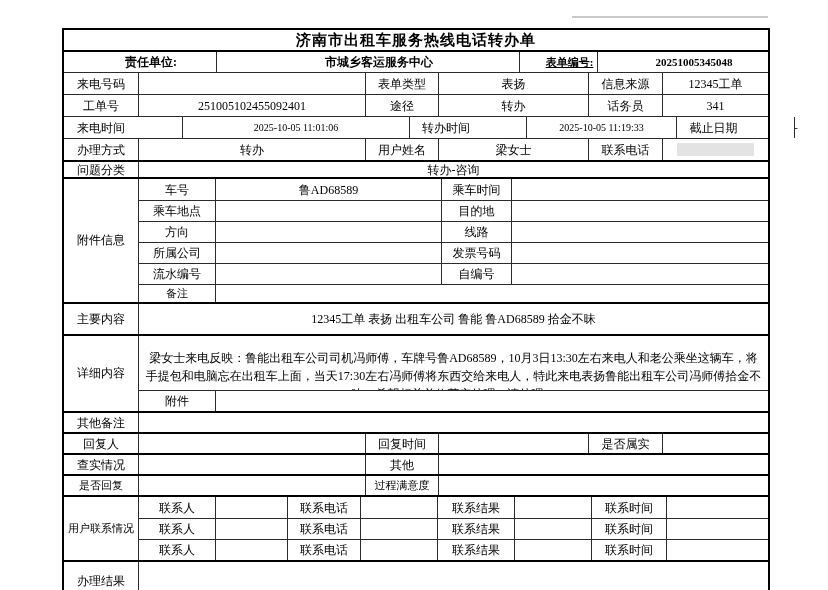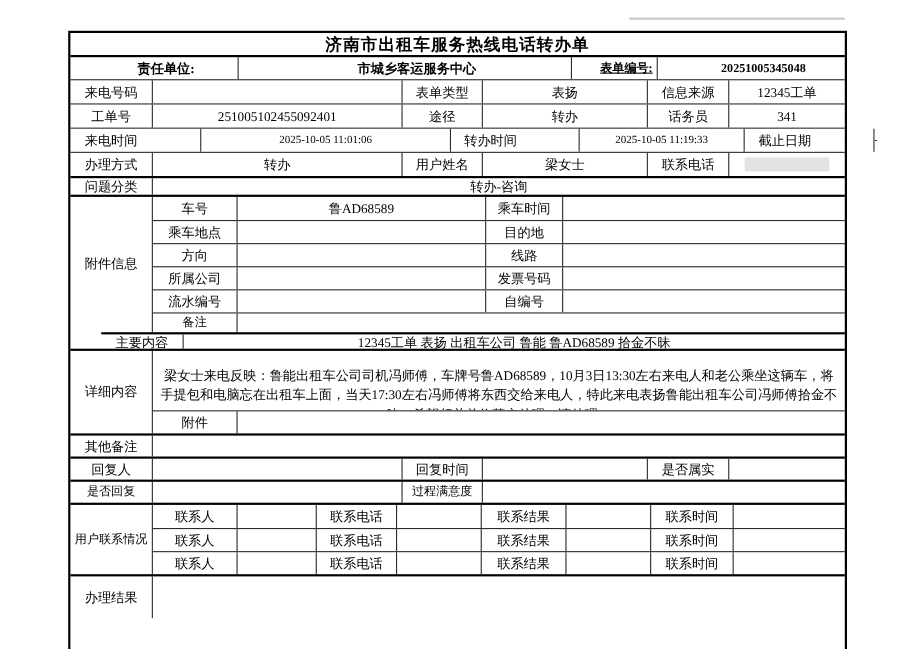--- a/index.html
+++ b/index.html
@@ -22,21 +22,21 @@
     padding:0 2px;
   }
   .cell.nb{border-left:none;}
   
   .w-l1{flex:0 0 74px;} .w-v1{flex:0 0 227px;} .w-l2{flex:0 0 73px;}
   .w-v2{flex:0 0 150px;} .w-l3{flex:0 0 74px;} .w-last{flex:1 1 auto;}
   
   .w-ul{flex:0 0 152px;} .w-uv{flex:0 0 303px;} .w-un{flex:0 0 78px;text-decoration:underline;}
   
   .h20{height:20px;} .h22{height:22px;} .h17{height:17px;} .h21{height:21px;}
-  .h18{height:15px;margin-left:28px;} .h13{height:18px;} .h40{height:40px;}
+  .h18{height:32px;} .h13{height:18px;} .h40{height:40px;}
   .title-row{justify-content:center;align-items:center;display:flex;}
   .title{
     font-family:Liberation Sans, sans-serif;
     font-weight:bold;font-size:15px;letter-spacing:1px;
   }
   .bold{font-weight:bold;padding-left:24px;}
   .sm{font-size:10px;margin-left:44px;}
   .md{font-size:11px;}
   
   .section{display:flex;align-items:stretch;box-sizing:border-box;}
@@ -186,20 +186,26 @@
 
   <div class="row thick h21">
     <div class="cell nb w-l1">回复人</div>
     <div class="cell w-v1"></div>
     <div class="cell w-l2">回复时间</div>
     <div class="cell w-v2"></div>
     <div class="cell w-l3">是否属实</div>
     <div class="cell w-last"></div>
   </div>
 
+  <div class="row thick h21">
+    <div class="cell nb w-l1">查实情况</div>
+    <div class="cell w-v1"></div>
+    <div class="cell w-l2">其他</div>
+    <div class="cell w-last"></div>
+  </div>
 
   <div class="row thick h21">
     <div class="cell nb w-l1 md">是否回复</div>
     <div class="cell w-v1"></div>
     <div class="cell w-l2 md">过程满意度</div>
     <div class="cell w-last"></div>
   </div>
 
   <div class="section row thick" style="border-top:2px solid #000;">
     <div class="sec-label sm-label">用户联系情况</div>

